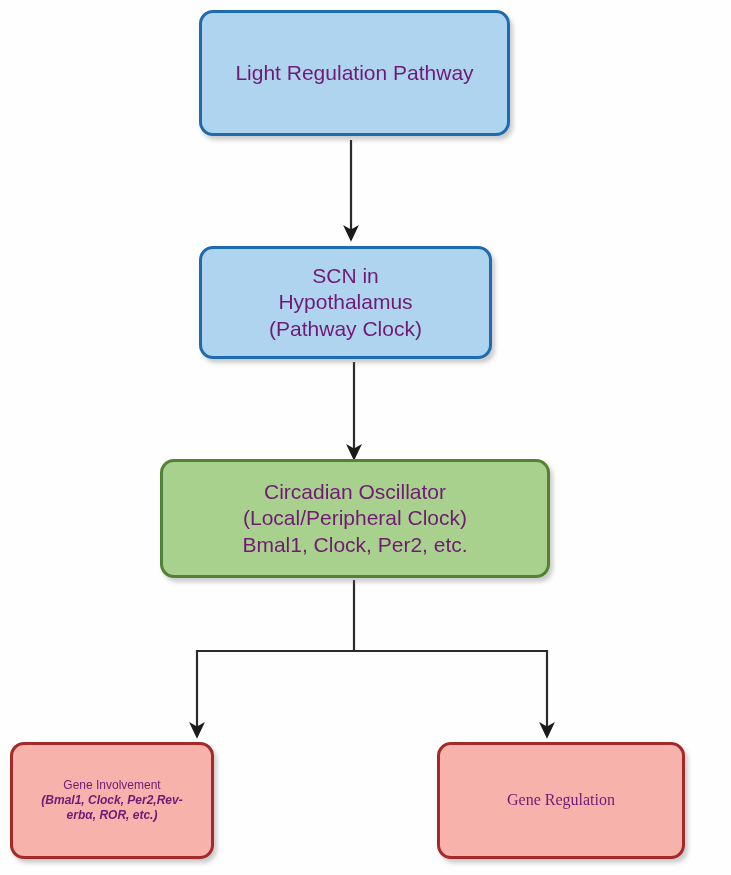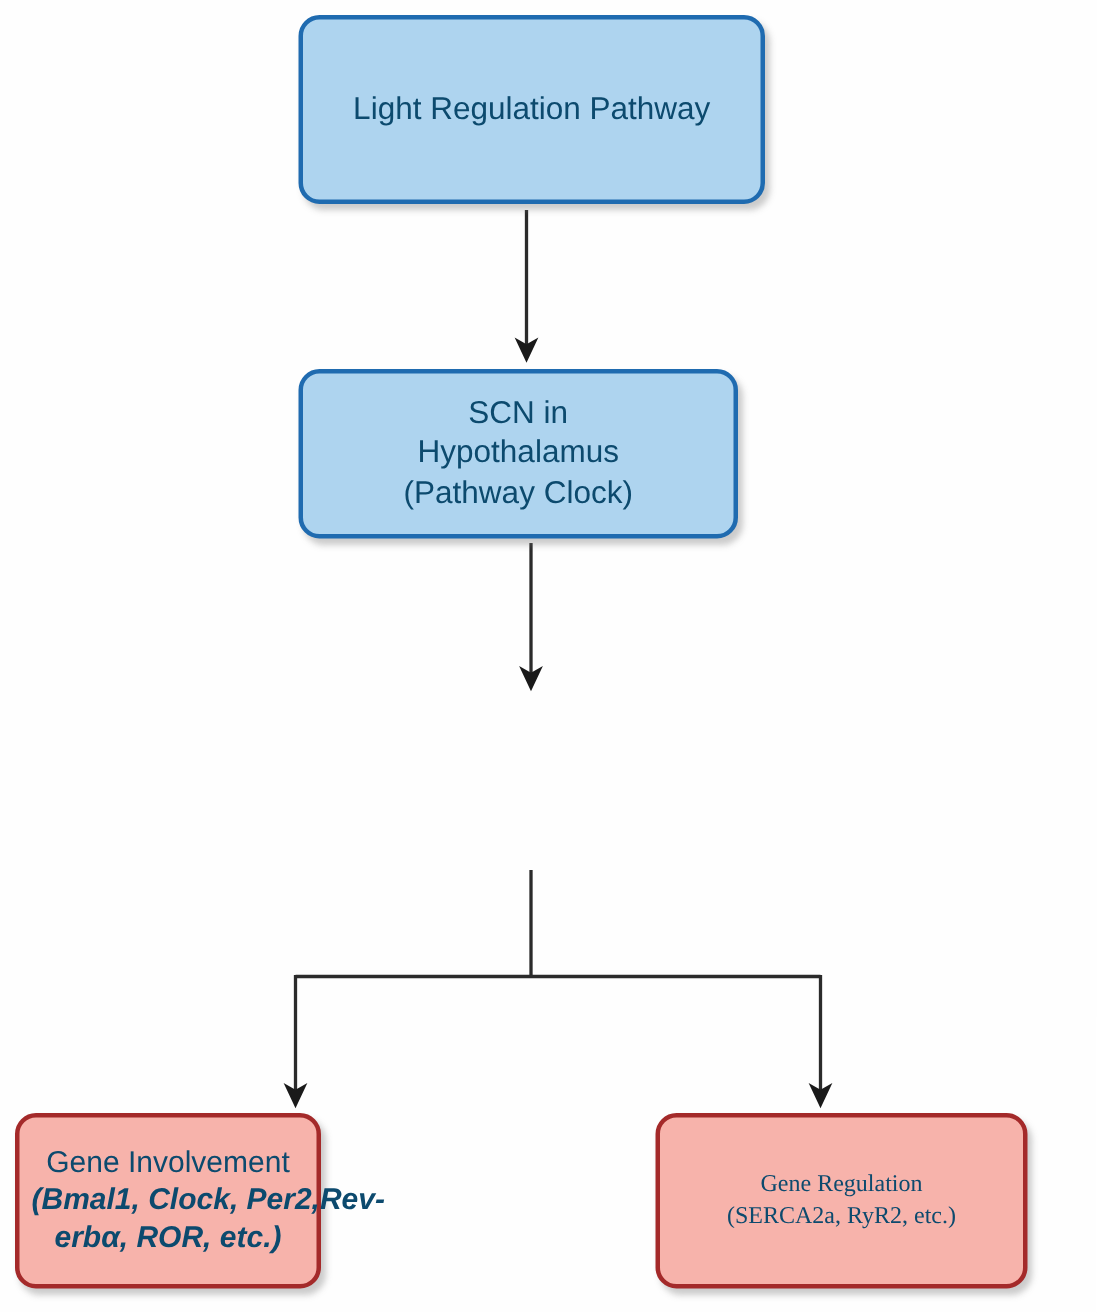--- a/index.html
+++ b/index.html
@@ -19,21 +19,21 @@
   }
   .node {
     position: absolute;
     box-sizing: border-box;
     display: flex;
     align-items: center;
     justify-content: center;
     text-align: center;
     border-radius: 14px;
     border-style: solid;
-    color: #0c4a6e;
+    color: #701a75;
     line-height: 1.26;
     box-shadow: 3px 4px 4px rgba(120,120,120,0.38);
     padding: 21px 8px;
     user-select: none;
   }
   .node .lines {
     width: 100%;
   }
   .node .line {
     display: block;
@@ -65,21 +65,21 @@
   #node-scn {
     left: 199px; top: 246px; width: 293px; height: 113px;
     font-size: 21px;
   }
   #node-oscillator {
     left: 160px; top: 459px; width: 390px; height: 119px;
     font-size: 21px;
   }
   #node-gene-involvement {
     left: 10px; top: 742px; width: 204px; height: 117px;
-    font-size: 20px;
+    font-size: 12px;
   }
   #node-gene-regulation {
     left: 437px; top: 742px; width: 248px; height: 117px;
     font-size: 16px;
     font-family: Liberation Serif, serif;
   }
   .italic-line { font-style: italic; font-weight: bold; }
 
   
   #connectors {
@@ -131,29 +131,35 @@
   </div>
 
   <div class="node blue" id="node-scn">
     <span class="lines">
       <span class="line">SCN in</span>
       <span class="line">Hypothalamus</span>
       <span class="line">(Pathway Clock)</span>
     </span>
   </div>
 
+  <div class="node green" id="node-oscillator">
+    <span class="lines">
+      <span class="line">Circadian Oscillator</span>
+      <span class="line">(Local/Peripheral Clock)</span>
+      <span class="line">Bmal1, Clock, Per2, etc.</span>
+    </span>
+  </div>
 
   <div class="node red" id="node-gene-involvement">
     <span class="lines">
       <span class="line">Gene Involvement</span>
       <span class="line italic-line">(Bmal1, Clock, Per2,Rev-</span>
       <span class="line italic-line">erbα, ROR, etc.)</span>
     </span>
   </div>
 
   <div class="node red" id="node-gene-regulation">
     <span class="lines">
       <span class="line">Gene Regulation</span>
-      <span class="line">(SERCA2a, RyR2, etc.)</span>
     </span>
   </div>
 
 </div>
 
 </body></html>

